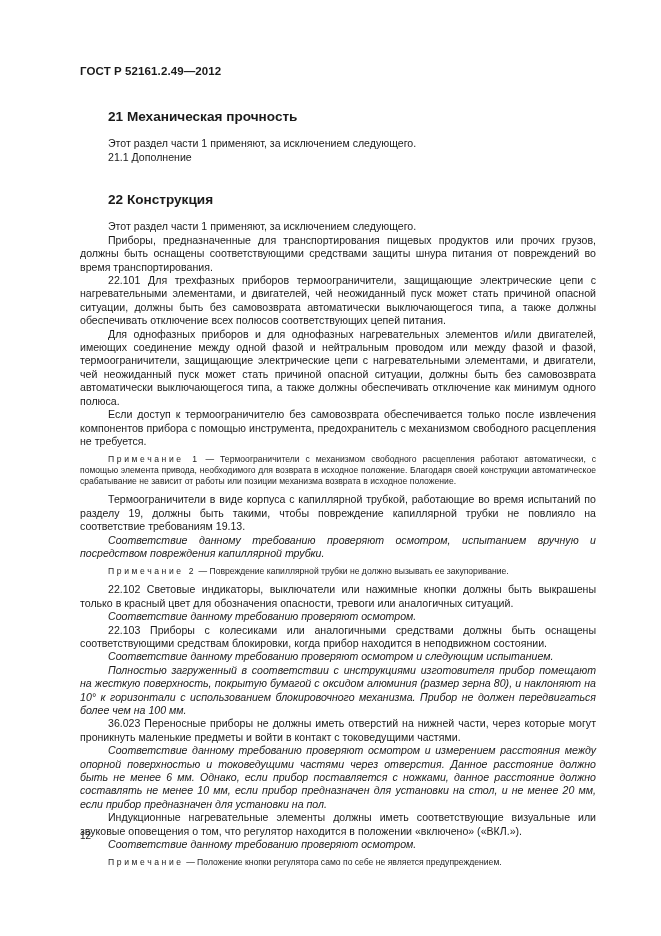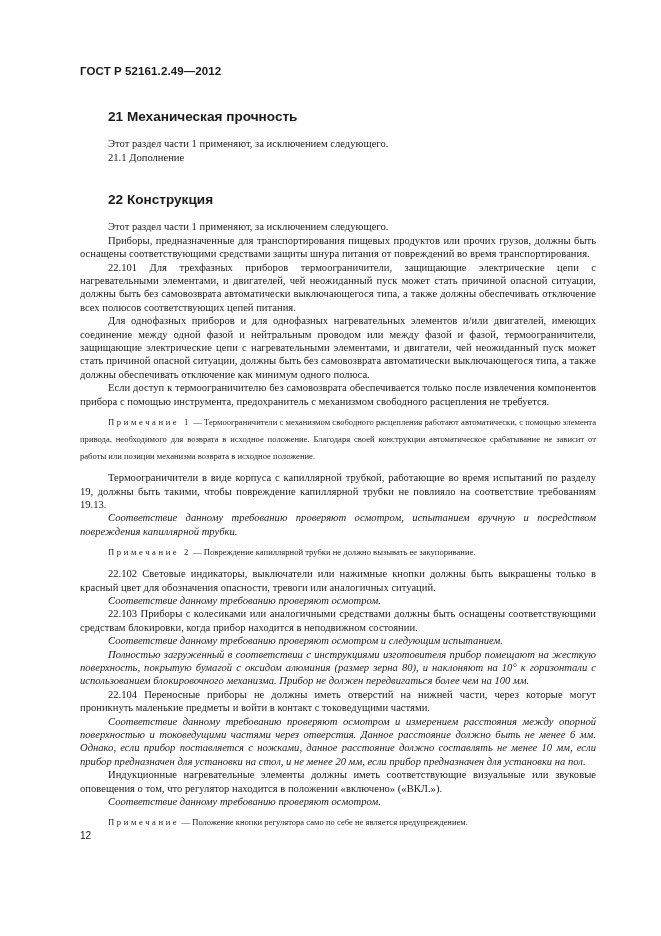--- a/index.html
+++ b/index.html
@@ -2,25 +2,25 @@
 <html><head>
 <meta charset="utf-8">
 <style>
   html, body { margin: 0; padding: 0; background: #ffffff; }
   body { width: 661px; height: 936px; position: relative; overflow: hidden;
          font-family: "Liberation Sans", sans-serif; color: #1a1a1a; }
   .page { position: absolute; left: 0; top: 0; width: 661px; height: 714px; }
   .hdr { position: absolute; left: 80px; top: 65px; font-weight: bold; font-size: 11.5px; letter-spacing: 0.1px; }
   .col { position: absolute; left: 80px; width: 516px; font-size: 10.6px; line-height: 13.4px; margin-top: 15px; }
   .h { font-weight: bold; font-size: 13.6px; margin: 0; padding-left: 28px; }
-  p { margin: 0; text-align: justify; font-family: Liberation Serif, serif; }
+  p { margin: 0; text-align: justify; }
   .ind { text-indent: 28px; }
   .noind { padding-left: 28px; text-indent: 0; }
   .it { font-style: italic; }
-  .note { font-size: 8.6px; line-height: 17px; color: #222; text-indent: 28px; text-align: justify; }
+  .note { font-size: 8.6px; line-height: 11px; color: #222; text-indent: 28px; text-align: justify; }
   .sp { letter-spacing: 2.6px; }
   .pgnum { position: absolute; left: 80px; top: 830px; font-size: 10px; }
 </style>
 </head>
 <body>
 
 <div class="page">
   <div class="hdr">ГОСТ Р 52161.2.49—2012</div>
 
   <div class="col" style="top:95px;">
@@ -44,21 +44,21 @@
     <p class="ind">Термоограничители в виде корпуса с капиллярной трубкой, работающие во время испытаний по разделу 19, должны быть такими, чтобы повреждение капиллярной трубки не повлияло на соответствие требованиям 19.13.</p>
     <p class="ind it">Соответствие данному требованию проверяют осмотром, испытанием вручную и посредством повреждения капиллярной трубки.</p>
     <div style="height:6px"></div>
     <p class="note"><span class="sp">Примечание 2</span><span> — Повреждение капиллярной трубки не должно вызывать ее закупоривание.</span></p>
     <div style="height:6px"></div>
     <p class="ind">22.102  Световые индикаторы, выключатели или нажимные кнопки должны быть выкрашены только в красный цвет для обозначения опасности, тревоги или аналогичных ситуаций.</p>
     <p class="ind it">Соответствие данному требованию проверяют осмотром.</p>
     <p class="ind">22.103  Приборы с колесиками или аналогичными средствами должны быть оснащены соответствующими средствам блокировки, когда прибор находится в неподвижном состоянии.</p>
     <p class="ind it">Соответствие данному требованию проверяют осмотром и следующим испытанием.</p>
     <p class="ind it">Полностью загруженный в соответствии с инструкциями изготовителя прибор помещают на жесткую поверхность, покрытую бумагой с оксидом алюминия (размер зерна 80), и наклоняют на 10° к горизонтали с использованием блокировочного механизма. Прибор не должен передвигаться более чем на 100 мм.</p>
-    <p class="ind">22.104  Переносные приборы не должны иметь отверстий на нижней части, через которые могут проникнуть маленькие предметы и войти в контакт с токоведущими частями.</p>
+    <p class="ind">36.023  Переносные приборы не должны иметь отверстий на нижней части, через которые могут проникнуть маленькие предметы и войти в контакт с токоведущими частями.</p>
     <p class="ind it">Соответствие данному требованию проверяют осмотром и измерением расстояния между опорной поверхностью и токоведущими частями через отверстия. Данное расстояние должно быть не менее 6 мм. Однако, если прибор поставляется с ножками, данное расстояние должно составлять не менее 10 мм, если прибор предназначен для установки на стол, и не менее 20 мм, если прибор предназначен для установки на пол.</p>
     <p class="ind">Индукционные нагревательные элементы должны иметь соответствующие визуальные или звуковые оповещения о том, что регулятор находится в положении «включено» («ВКЛ.»).</p>
     <p class="ind it">Соответствие данному требованию проверяют осмотром.</p>
     <div style="height:6px"></div>
     <p class="note"><span class="sp">Примечание</span><span> — Положение кнопки регулятора само по себе не является предупреждением.</span></p>
   </div>
 
   <div class="pgnum">12</div>
 </div>
 

